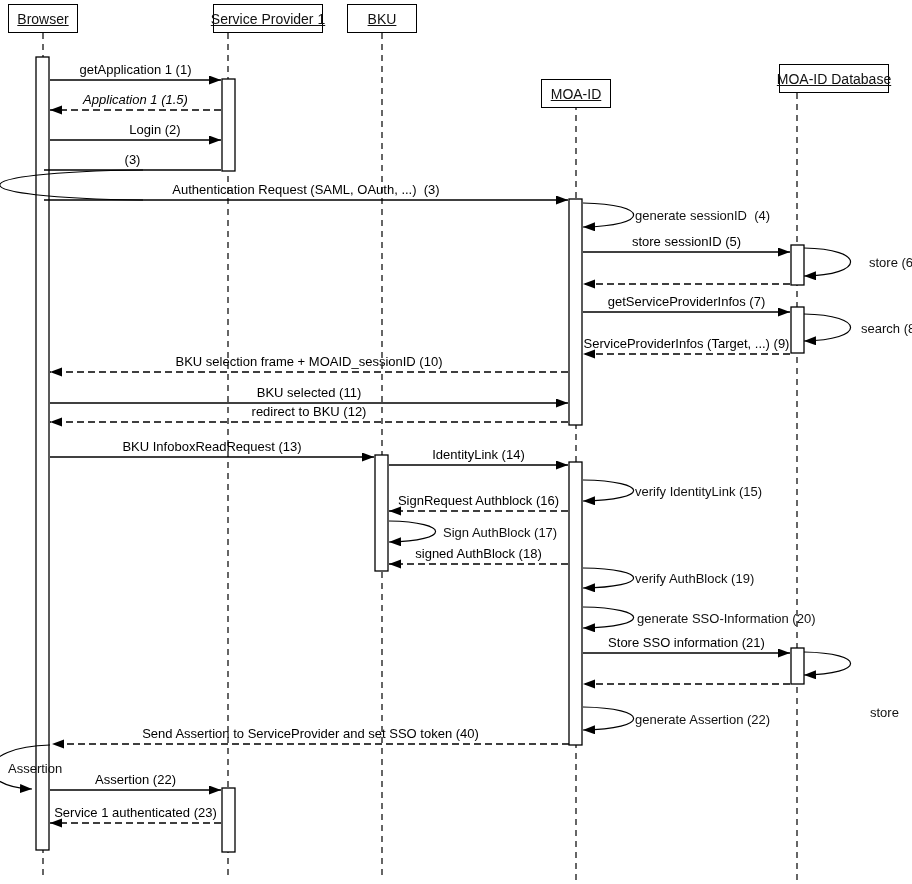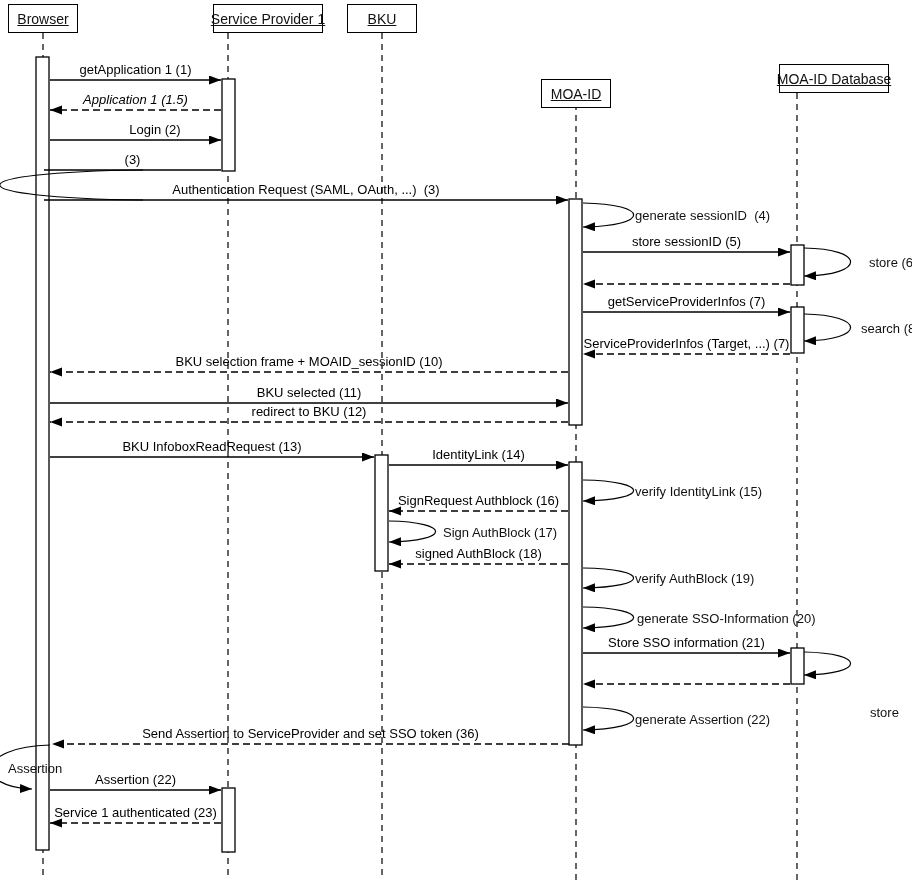--- a/index.html
+++ b/index.html
@@ -76,30 +76,30 @@
     </svg>
   <div id="labels">
       <div class="arc-label" style="left: 8px; top: 768px;">Assertion</div>
       <div class="msg-label" style="left: 135.5px; top: 77px;">getApplication 1 (1)</div>
       <div class="msg-label" style="left: 135.5px; top: 107px; font-style: italic;">Application 1 (1.5)</div>
       <div class="msg-label" style="left: 134px; top: 137px; margin-left: 21px;">Login (2)</div>
       <div class="msg-label" style="left: 132.5px; top: 167px;">(3)</div>
       <div class="msg-label" style="left: 306px; top: 197px;">Authentication Request (SAML, OAuth, ...)  (3)</div>
       <div class="msg-label" style="left: 686.5px; top: 249px;">store sessionID (5)</div>
       <div class="msg-label" style="left: 686.5px; top: 309px;">getServiceProviderInfos (7)</div>
-      <div class="msg-label" style="left: 686.5px; top: 351px;">ServiceProviderInfos (Target, ...) (7)</div>
+      <div class="msg-label" style="left: 686.5px; top: 351px;">ServiceProviderInfos (Target, ...) (9)</div>
       <div class="msg-label" style="left: 309px; top: 369px;">BKU selection frame + MOAID_sessionID (10)</div>
       <div class="msg-label" style="left: 309px; top: 400px;">BKU selected (11)</div>
       <div class="msg-label" style="left: 309px; top: 419px;">redirect to BKU (12)</div>
       <div class="msg-label" style="left: 212px; top: 454px;">BKU InfoboxReadRequest (13)</div>
       <div class="msg-label" style="left: 478.5px; top: 462px;">IdentityLink (14)</div>
       <div class="msg-label" style="left: 478.5px; top: 508px;">SignRequest Authblock (16)</div>
       <div class="msg-label" style="left: 478.5px; top: 561px;">signed AuthBlock (18)</div>
       <div class="msg-label" style="left: 686.5px; top: 650px;">Store SSO information (21)</div>
-      <div class="msg-label" style="left: 310.5px; top: 741px;">Send Assertion to ServiceProvider and set SSO token (36)</div>
+      <div class="msg-label" style="left: 310.5px; top: 741px;">Send Assertion to ServiceProvider and set SSO token (40)</div>
       <div class="msg-label" style="left: 135.5px; top: 787px;">Assertion (22)</div>
       <div class="msg-label" style="left: 135.5px; top: 820px;">Service 1 authenticated (23)</div>
       <div class="self-label" style="left: 635px; top: 215px;">generate sessionID  (4)</div>
       <div class="self-label" style="left: 861px; top: 262px; margin-left: 8px;">store (6)</div>
       <div class="self-label" style="left: 861px; top: 327.5px;">search (8)</div>
       <div class="self-label" style="left: 635px; top: 490.5px; text-align: right;">verify IdentityLink (15)</div>
       <div class="self-label" style="left: 443px; top: 531.5px;">Sign AuthBlock (17)</div>
       <div class="self-label" style="left: 635px; top: 578px;">verify AuthBlock (19)</div>
       <div class="self-label" style="left: 637px; top: 617.5px;">generate SSO-Information (20)</div>
       <div class="self-label" style="left: 870px; top: 663.5px; margin-top: 48px;">store</div>

